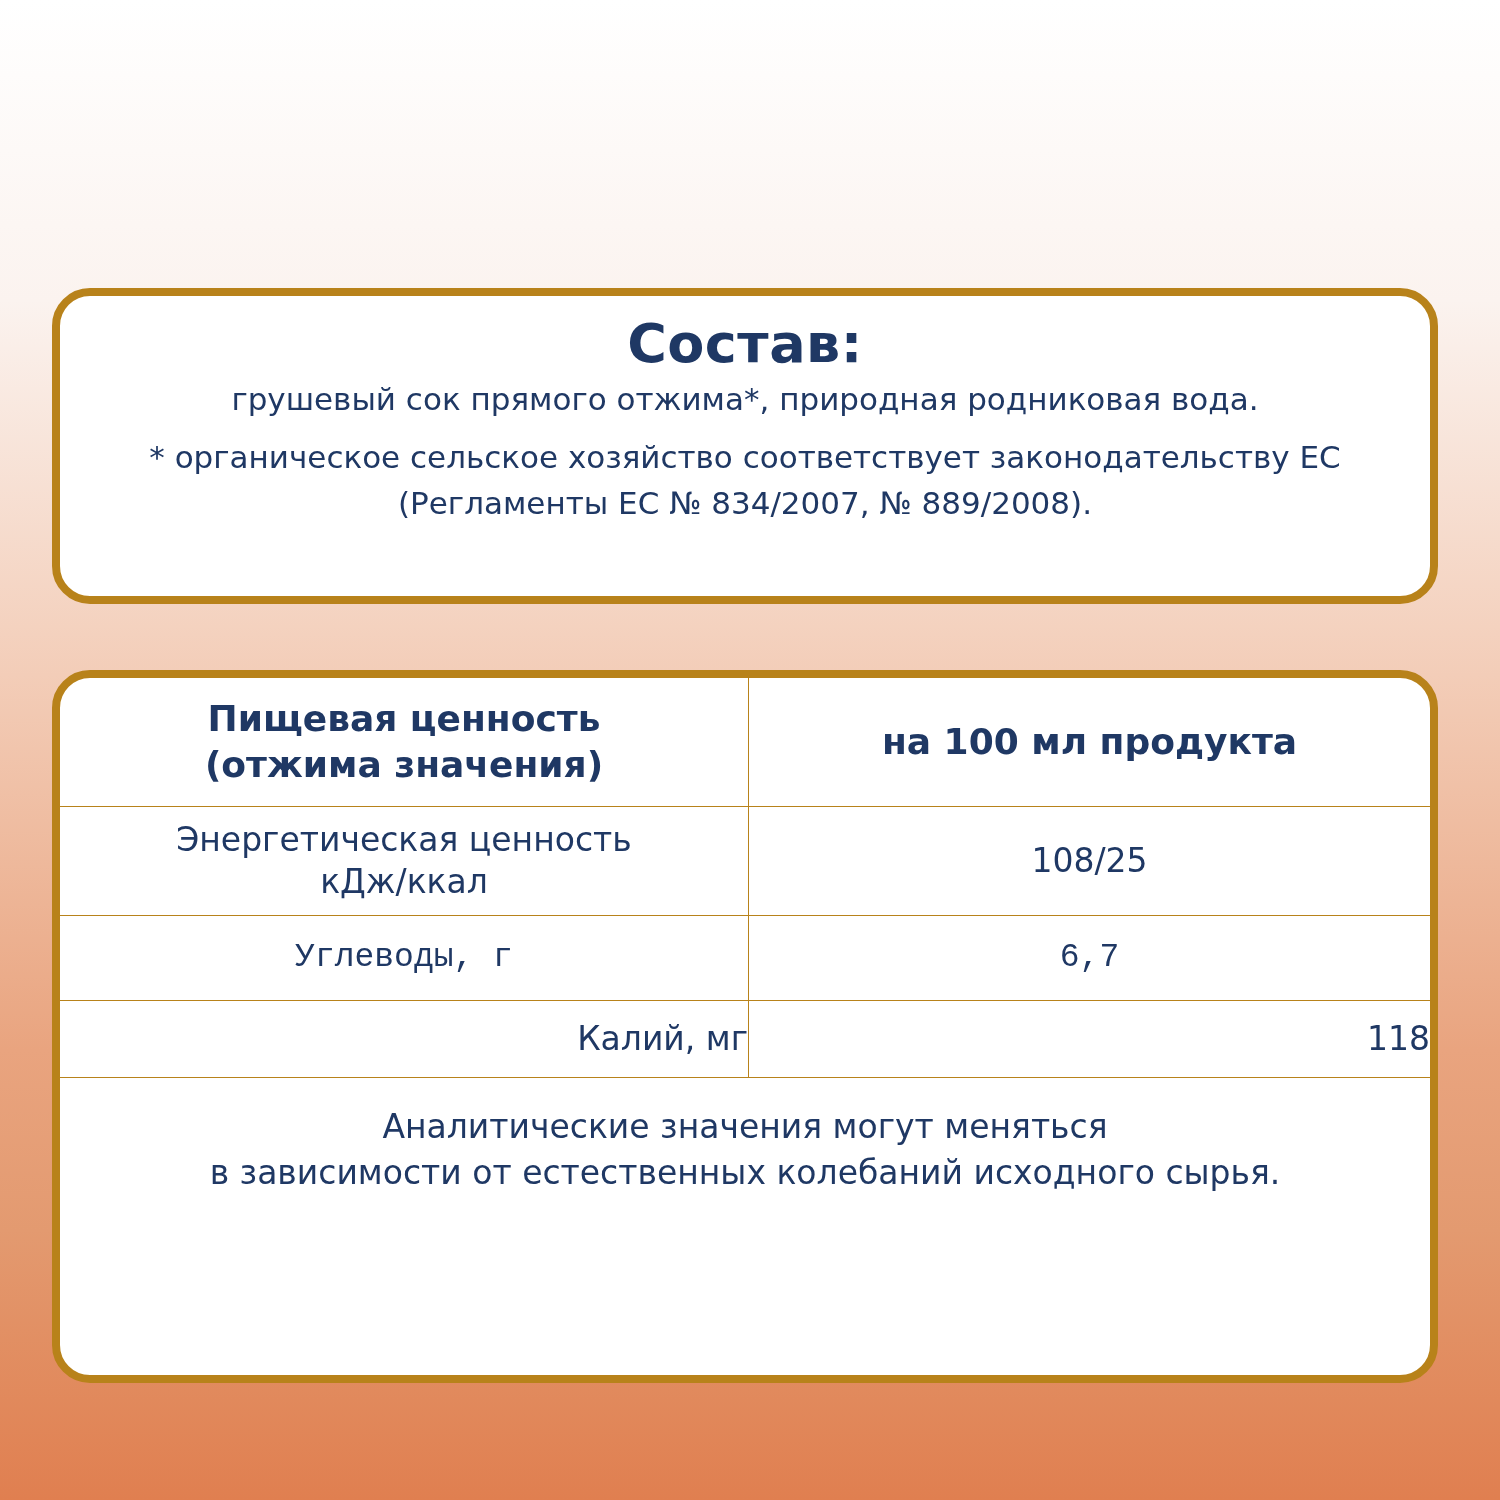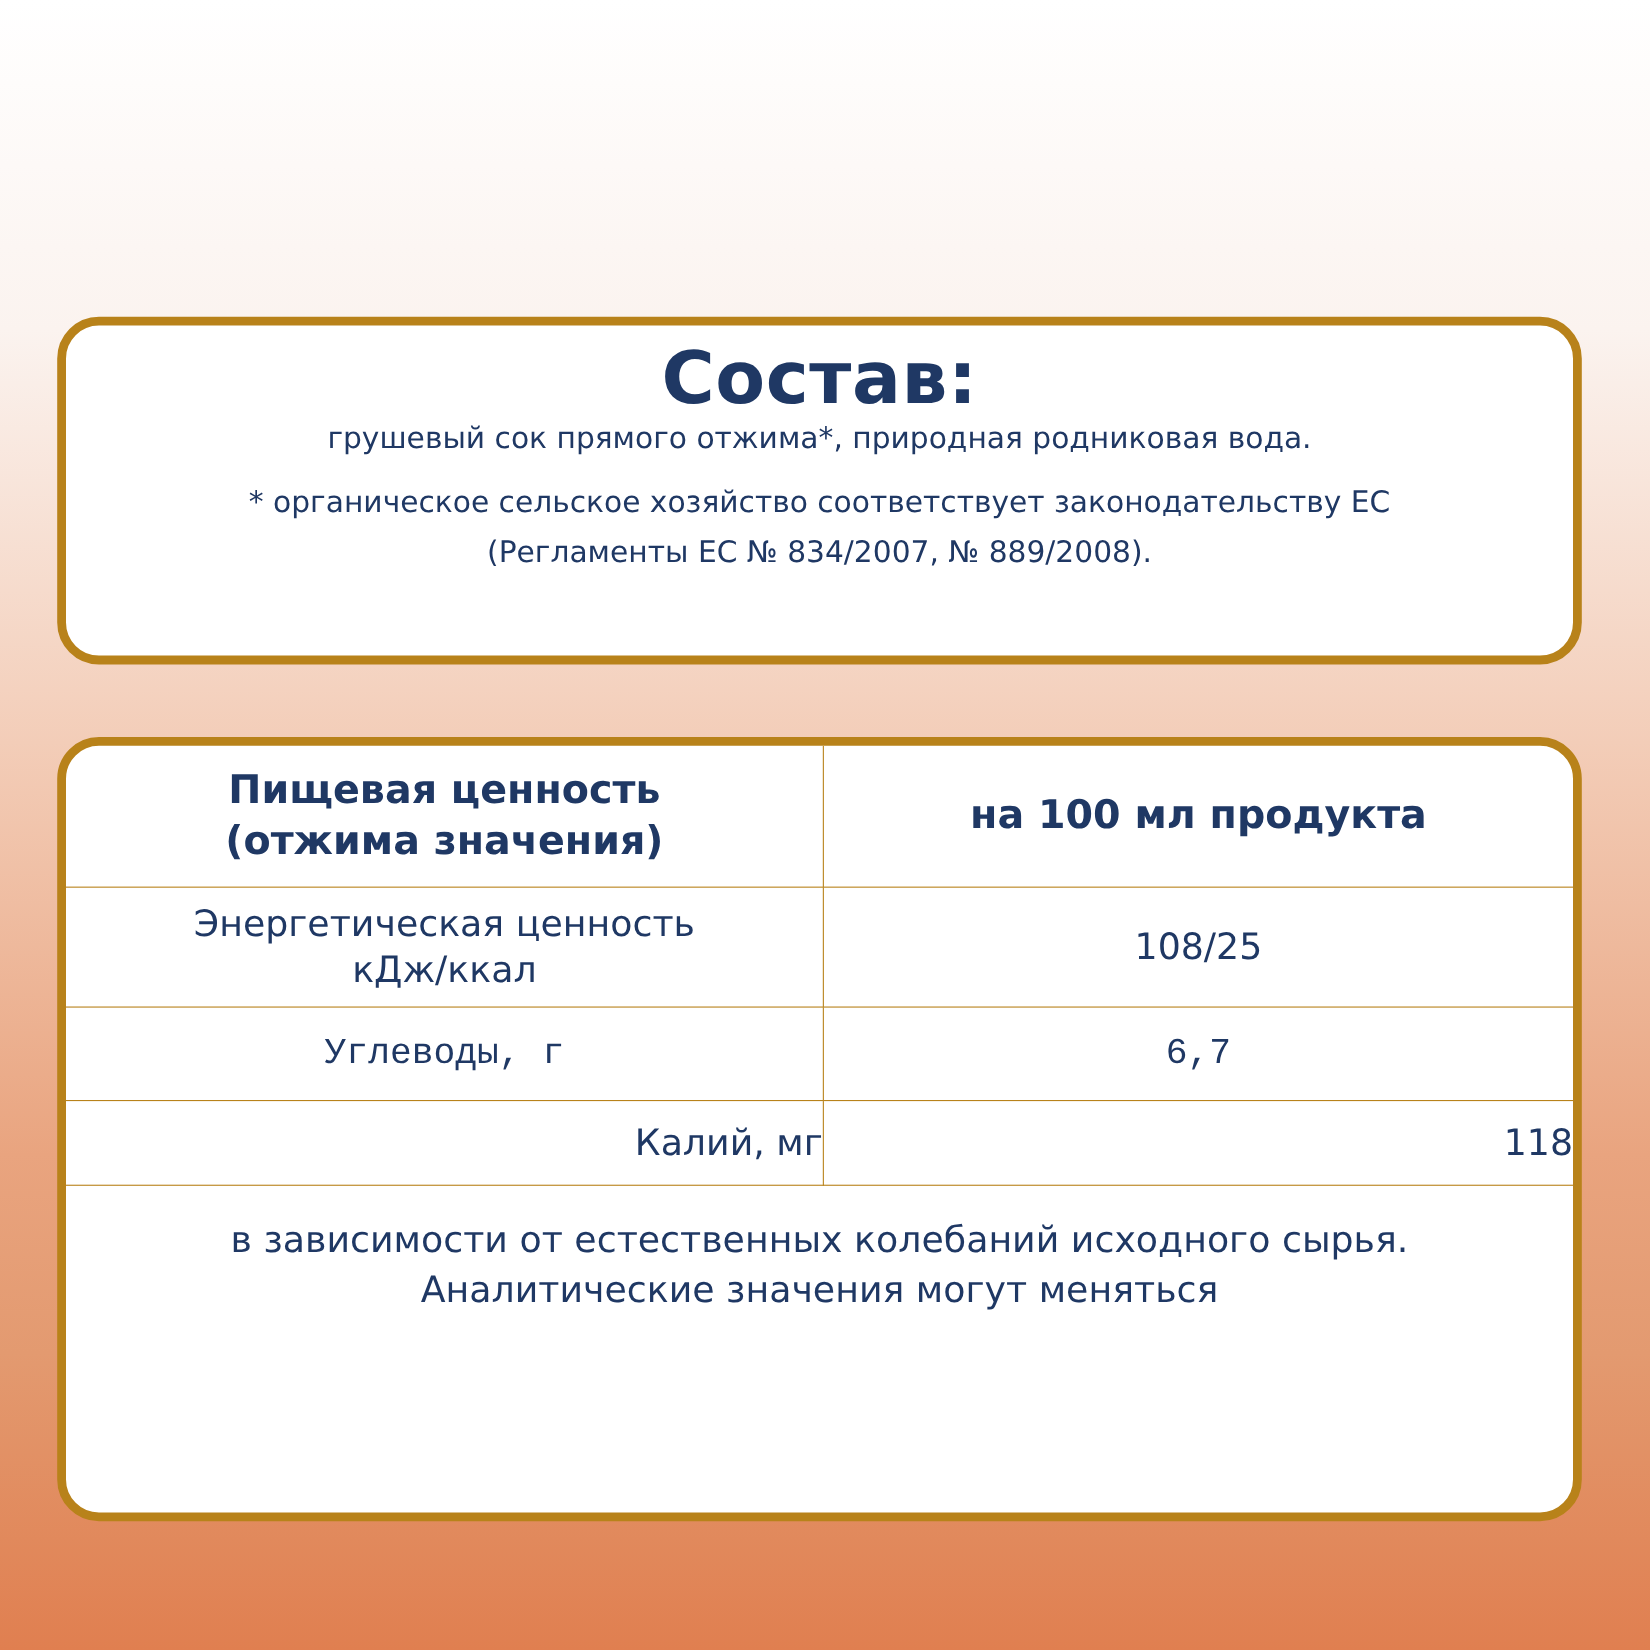--- a/index.html
+++ b/index.html
@@ -7,22 +7,22 @@
       width: 1500px; height: 1500px; overflow: hidden; position: relative;
       background: linear-gradient(180deg, #ffffff 0%, #fbf3ef 20%, #f3cdb8 45%, #e9a47f 70%, #e39a70 82%, #e07f50 100%);
       font-family: "DejaVu Sans", sans-serif;
       color: #1f3864;
     }
     .card {
       position: absolute; left: 52px; width: 1386px; box-sizing: border-box;
       background: #ffffff; border: 8px solid #b8821a; border-radius: 38px;
     }
     .composition { top: 288px; height: 316px; text-align: center; }
-    .comp-title { margin-top: 16px; font-size: 66px; font-weight: bold; letter-spacing: 0.5px; line-height: 64px; }
-    .comp-line { font-size: 27px; line-height: 42px; }
+    .comp-title { margin-top: 16px; font-size: 54px; font-weight: bold; letter-spacing: 0.5px; line-height: 64px; }
+    .comp-line { font-size: 31px; line-height: 42px; }
     .comp-ingredients { margin-top: 2px; }
     .comp-notes { margin-top: 14px; }
     .comp-notes div { line-height: 46px; }
 
     .nutrition { top: 670px; height: 713px; overflow: hidden; }
     table { width: 100%; border-collapse: collapse; }
     td, th { border: 1.5px solid #b8821a; text-align: center; vertical-align: middle; padding: 0; }
     tr:first-child td, tr:first-child th { border-top: none; }
     td:first-child, th:first-child { border-left: none; }
     td:last-child, th:last-child { border-right: none; }
@@ -67,16 +67,16 @@
       <td class="col1">Углеводы, г</td>
       <td>6,7</td>
     </tr>
     <tr class="r-kal">
       <td class="col1">Калий, мг</td>
       <td>118</td>
     </tr>
   </tbody>
     </table>
   <div class="footnote">
+    <div>Аналитические значения могут меняться</div>
     <div>в зависимости от естественных колебаний исходного сырья.</div>
-    <div>Аналитические значения могут меняться</div>
   </div>
 </div>
 
 </body></html>

